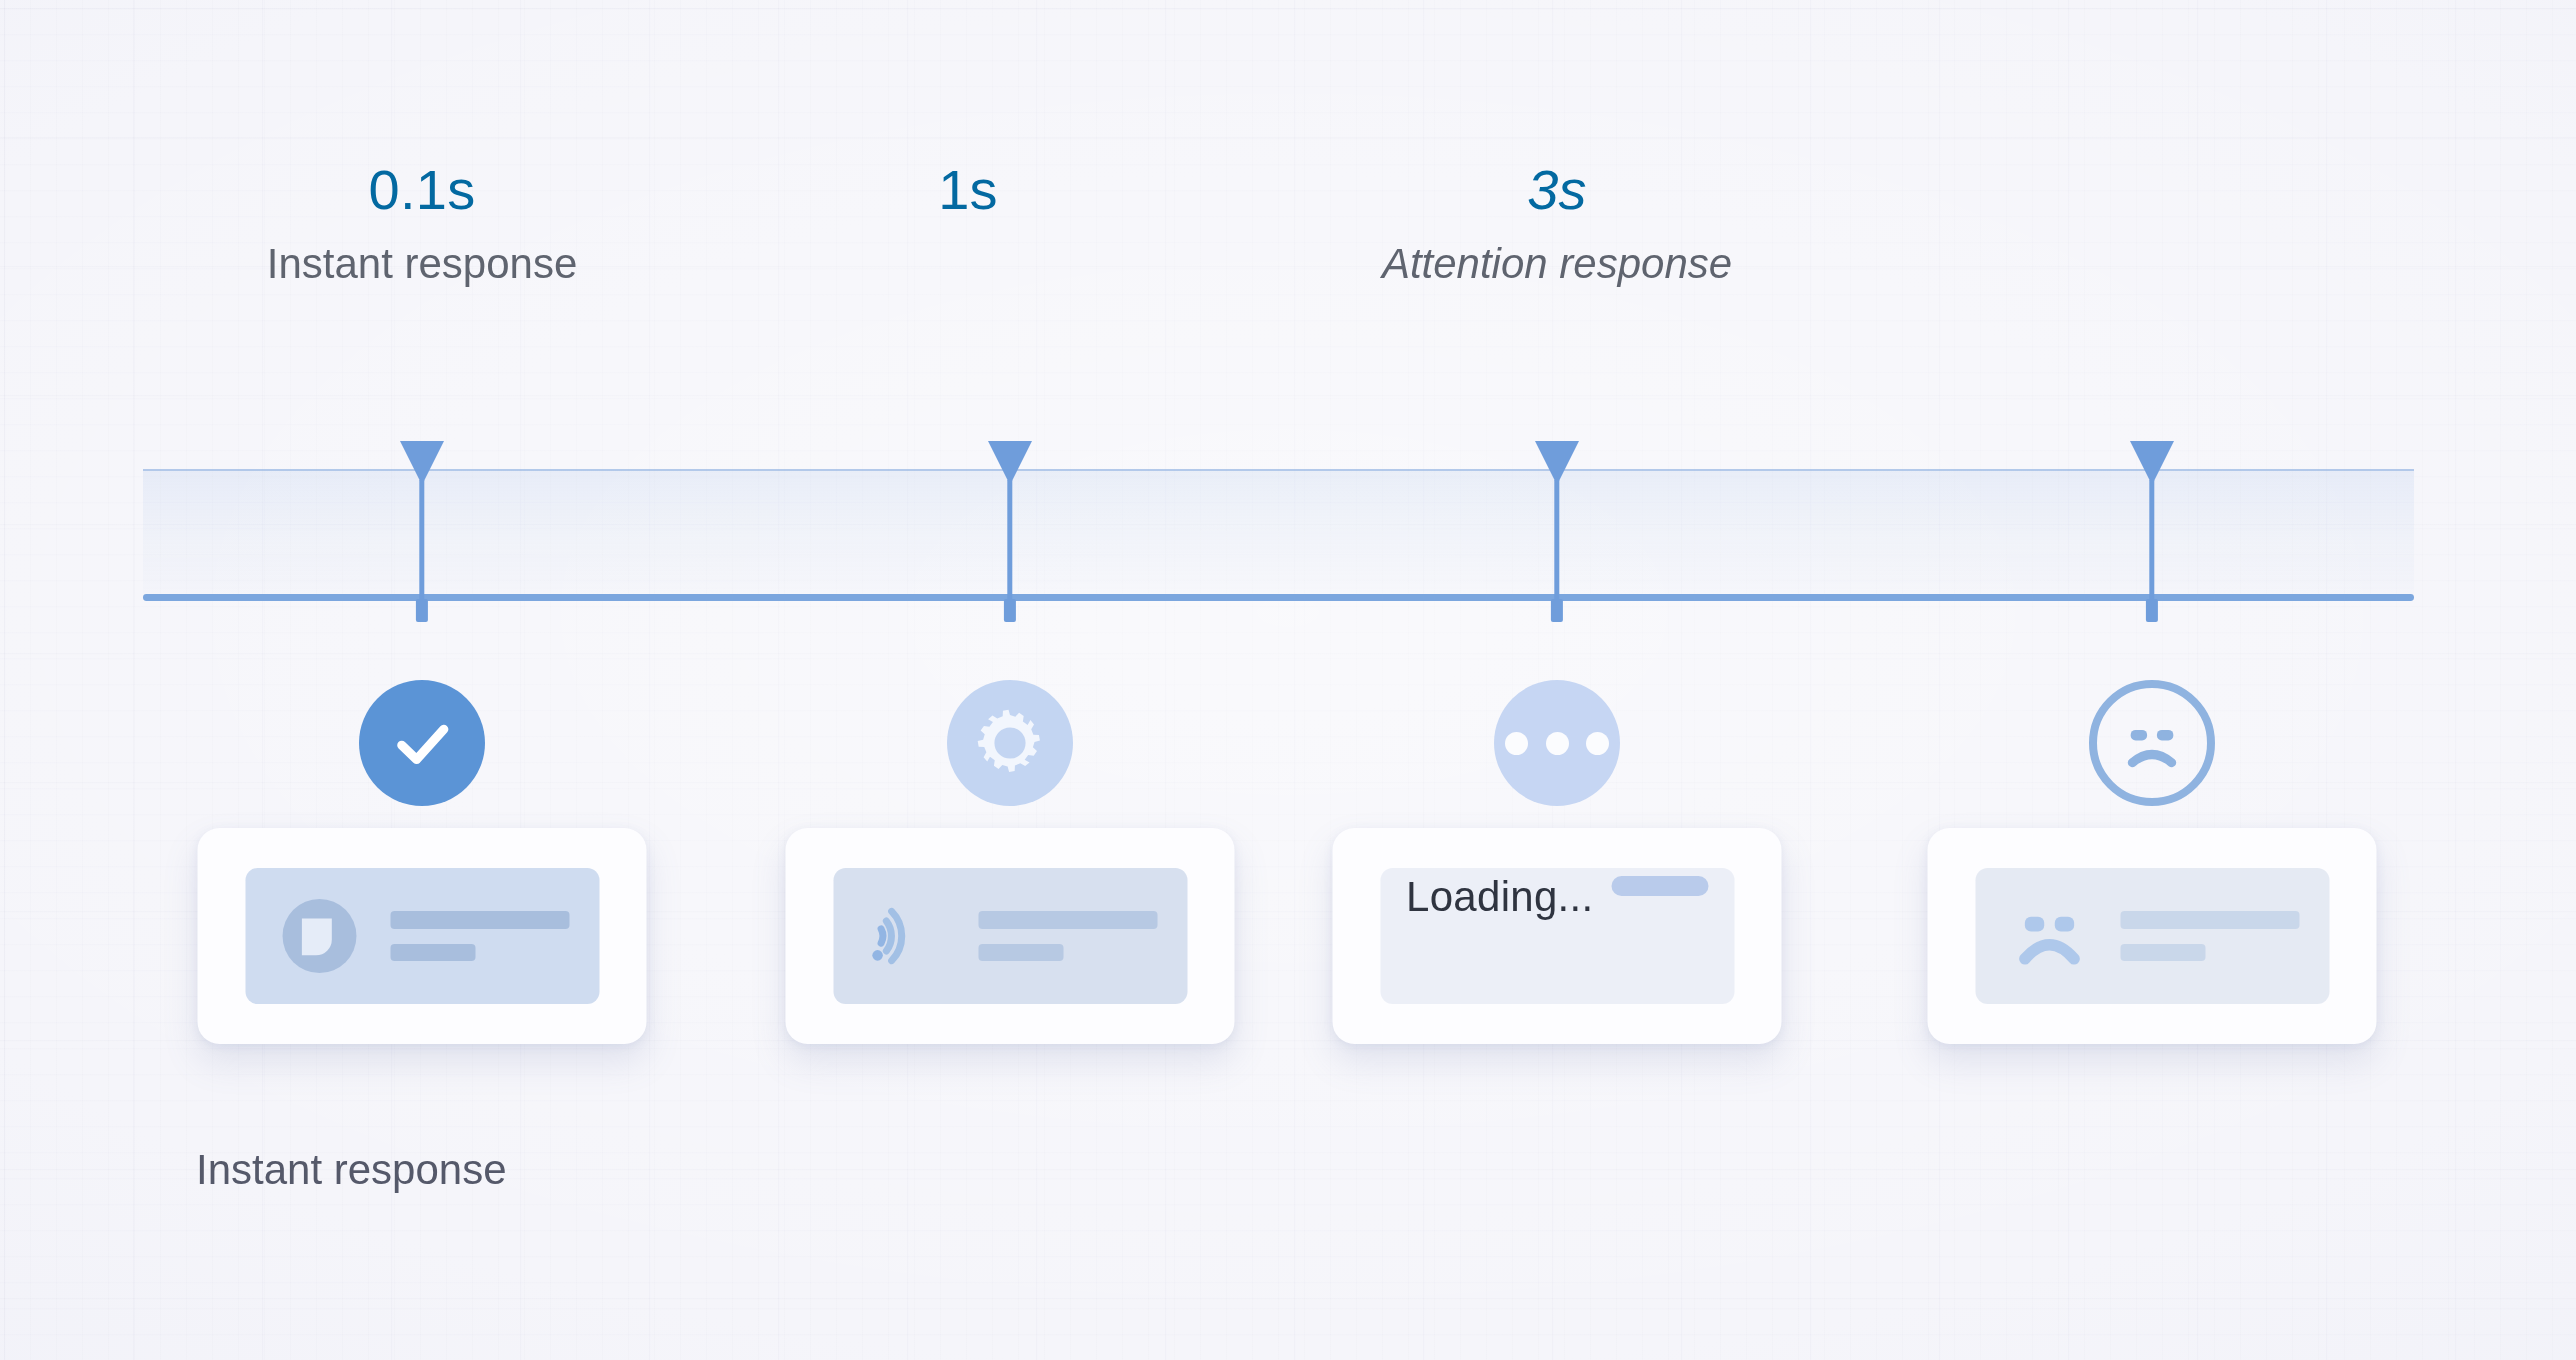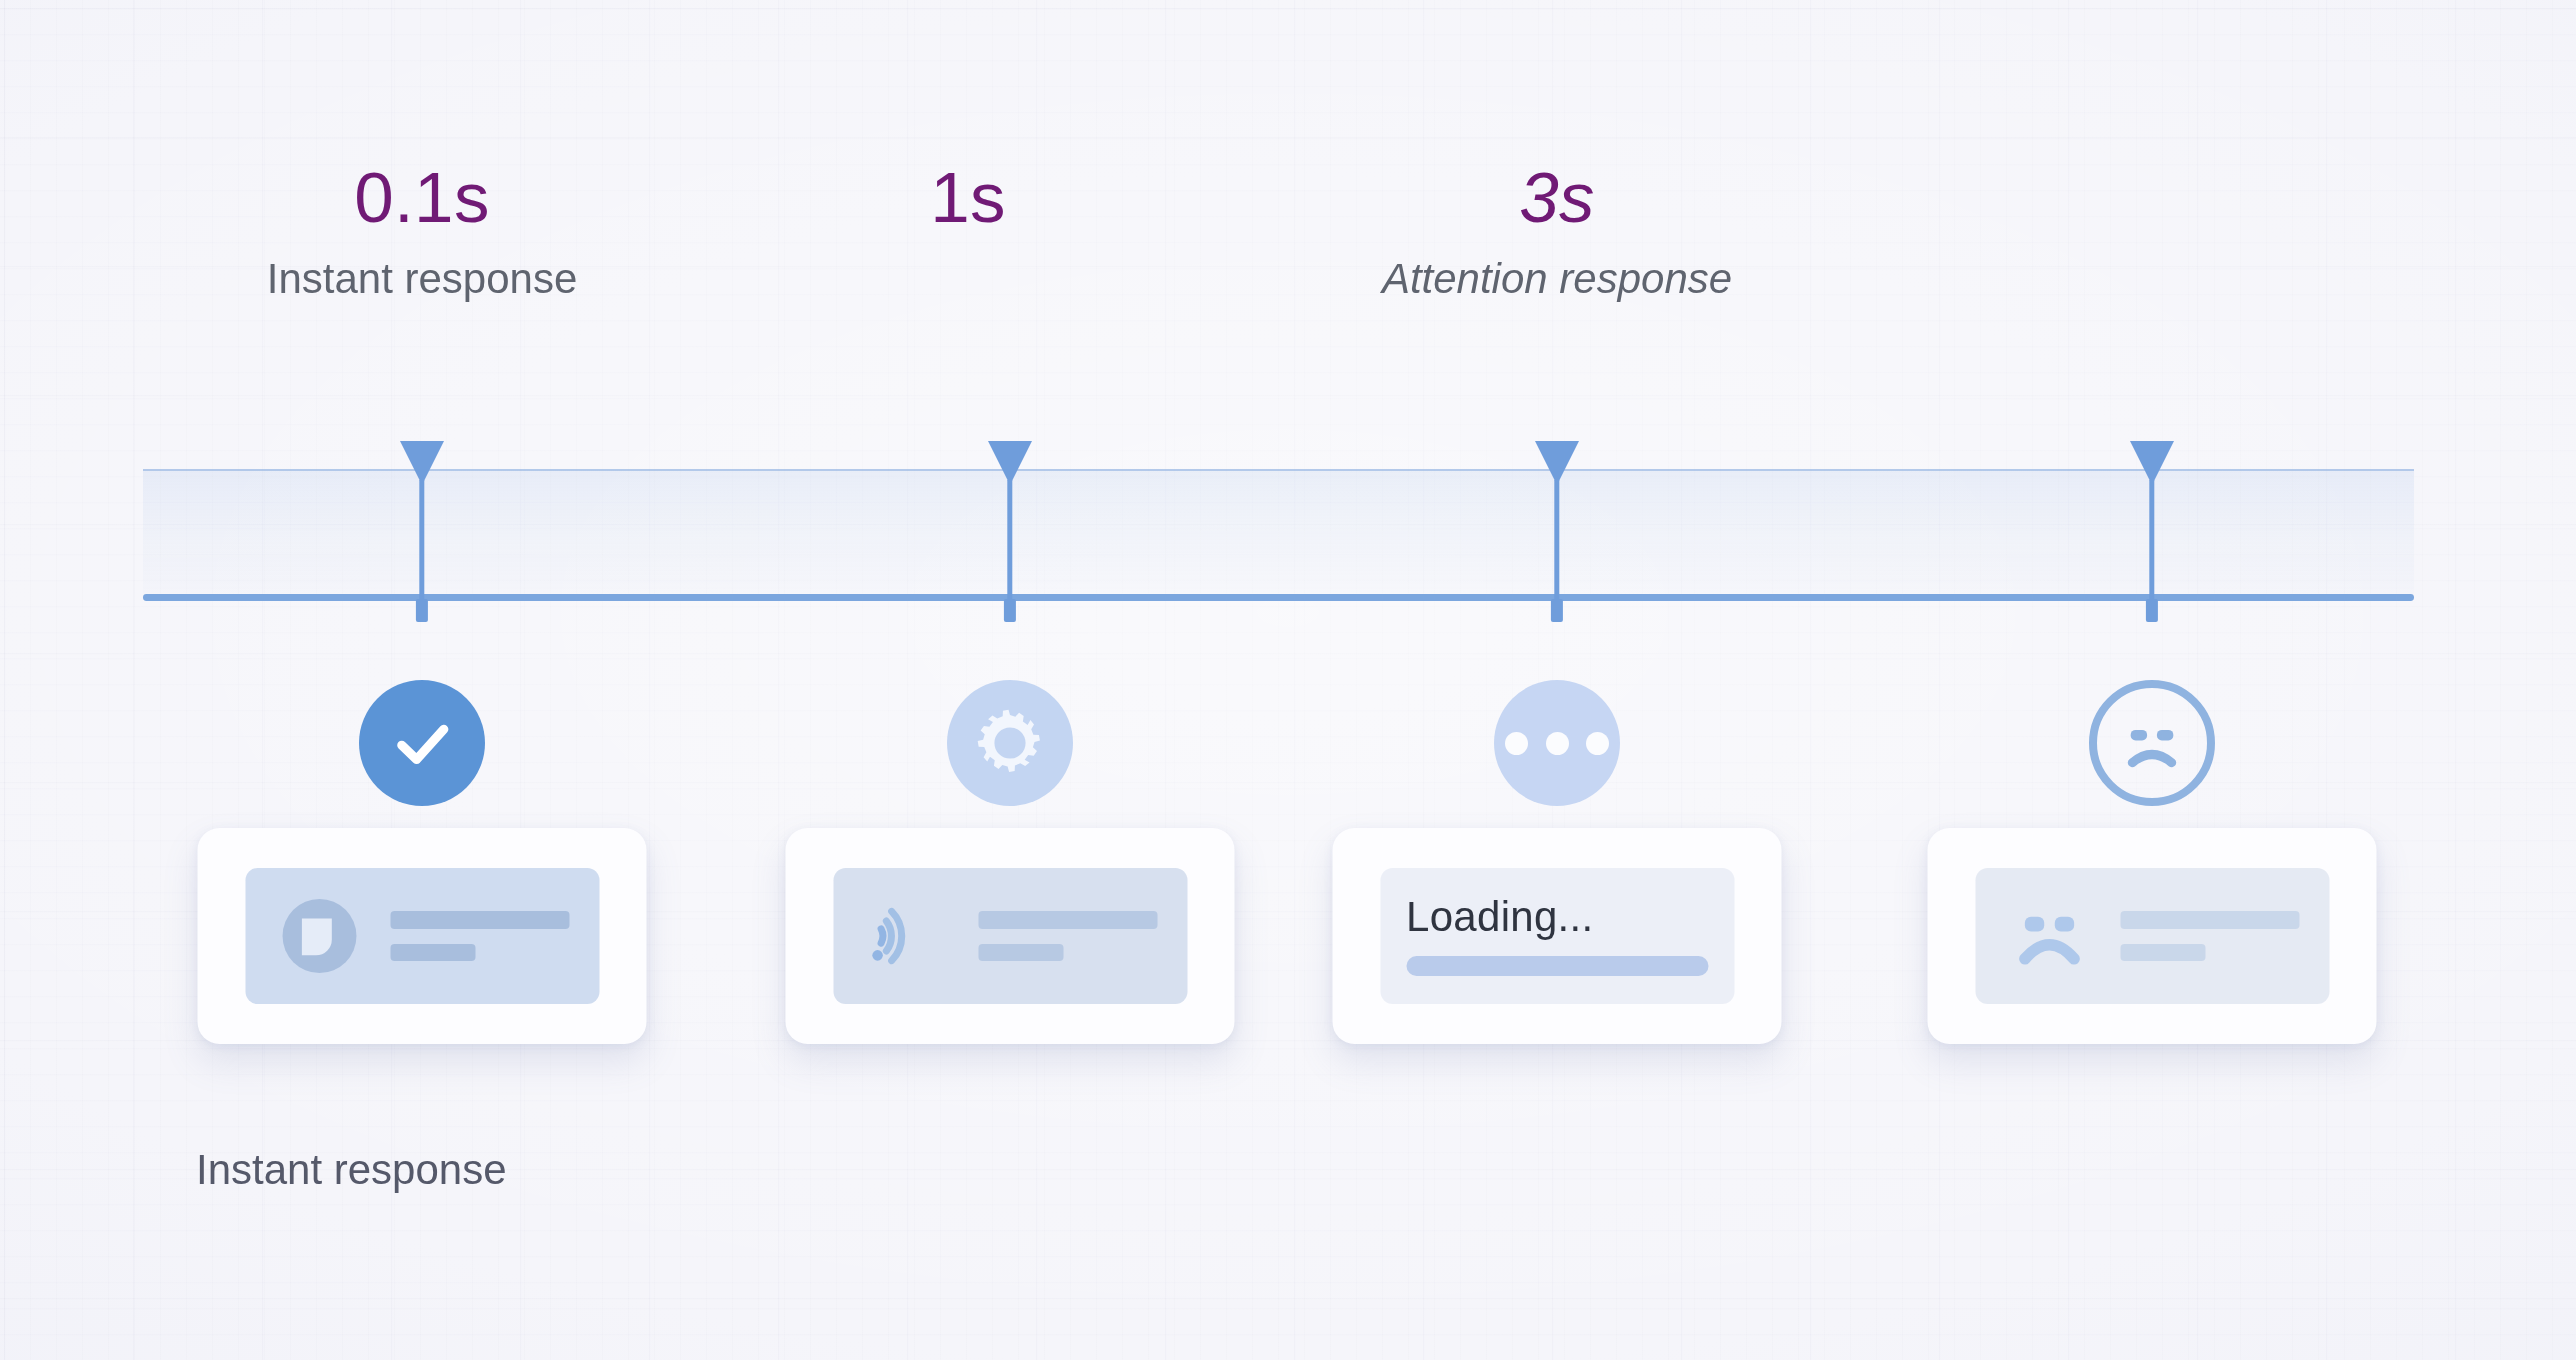--- a/index.html
+++ b/index.html
@@ -45,23 +45,23 @@
   }
 
   
   .col-head {
     position: absolute;
     text-align: center;
     transform: translateX(-50%);
     width: 612px;
   }
   .col-time {
-    font-size: 71px;
+    font-size: 56px;
     font-weight: 400;
-    color: #701a75;
+    color: #0369a1;
     letter-spacing: 0.3px;
     line-height: 1;
   }
   .col-desc {
     font-size: 42px;
     font-weight: 400;
     color: #5f646f;
     margin-top: 24.5px;
     line-height: 1;
     white-space: nowrap;
@@ -171,21 +171,21 @@
     border-radius: 12.2px;
     background: #cfdcf0;
     display: flex;
     align-items: center;
     padding: 0 30px;
     gap: 27px;
   }
   .mock-inner.faint  { background: #cfdaec; opacity: 0.82; }
   .mock-inner.faint2 { background: #d6deec; opacity: 0.60; }
   .mock-inner.load {
-    flex-direction: column;
+    flex-direction: row;
     justify-content: center;
     align-items: stretch;
     background: rgba(214,222,238,0.45);
     gap: 17.7px;
     padding: 8px 26px;
   }
 
   .mock-lines { display: flex; flex-direction: column; gap: 15px; flex: 1; }
   .mock-lines .ln {
     height: 17.7px; border-radius: 4.1px; background: #a8bedd;

